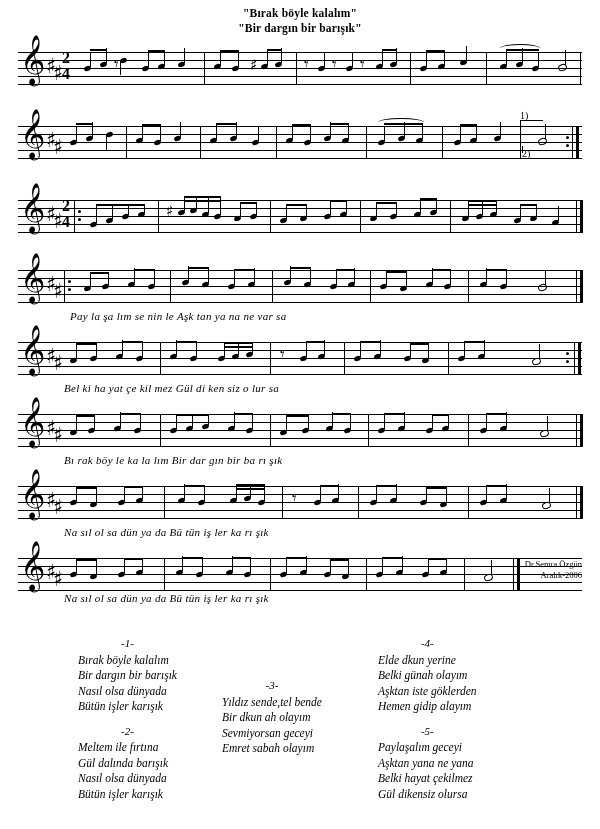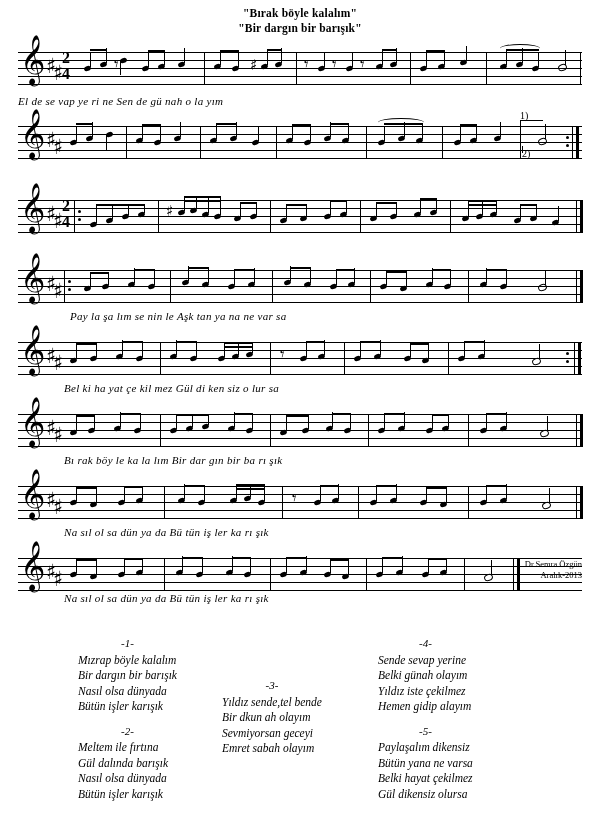--- a/index.html
+++ b/index.html
@@ -318,21 +318,20 @@
       <div class="nh" style="left:514px; top:22px;"></div>
       <div class="stem" style="left:520px; top:8px; height:15px;"></div>
       <div class="beam" style="left:488px; top:5px; width:33px;"></div>
 
       <div class="nh open" style="left:540px; top:20px;"></div>
       <div class="stem" style="left:547px; top:6px; height:15px;"></div>
 
       <div class="barline" style="left:562px;"></div>
     </div>
   </div>
-  <div class="lyrics" style="top:95px;">El  de  se  vap        ye   ri   ne        Sen  de  gü  nah        o  la  yım</div>
 
   <div class="system" style="top:118px;">
     <div class="staff">
       <div class="line l1"></div>
       <div class="line l2"></div>
       <div class="line l3"></div>
       <div class="line l4"></div>
       <div class="line l5"></div>
       <div class="clef">𝄞</div>
       <div class="keysig" style="left:28px; top:12px;">♯</div>
@@ -927,30 +926,30 @@
 
       <div class="nh open" style="left:466px; top:24px;"></div>
       <div class="stem" style="left:473px; top:10px; height:15px;"></div>
 
       <div class="barline" style="left:495px;"></div>
       <div class="barline thick" style="left:499px;"></div>
     </div>
   </div>
   <div class="credit" style="top:559px;">
     <div>Dr.Semra Özgün</div>
-    <div>Aralık-2013</div>
+    <div>Aralık-2006</div>
   </div>
   <div class="lyrics" style="top:592px; left:64px;">Na  sıl  ol  sa     dün  ya   da    Bü  tün  iş  ler  ka  rı  şık</div>
 
 
   <div class="verses">
     <div class="col c1">
       <div class="vgroup">
         <div class="vnum">-1-</div>
-        <div class="vline">Mızrap böyle kalalım</div>
+        <div class="vline">Bırak böyle kalalım</div>
         <div class="vline">Bir dargın bir barışık</div>
         <div class="vline">Nasıl olsa dünyada</div>
         <div class="vline">Bütün işler karışık</div>
       </div>
       <div class="vgroup">
         <div class="vnum">-2-</div>
         <div class="vline">Meltem ile fırtına</div>
         <div class="vline">Gül dalında barışık</div>
         <div class="vline">Nasıl olsa dünyada</div>
         <div class="vline">Bütün işler karışık</div>
@@ -963,28 +962,28 @@
         <div class="vline">Yıldız sende,tel bende</div>
         <div class="vline">Bir dkun ah olayım</div>
         <div class="vline">Sevmiyorsan geceyi</div>
         <div class="vline">Emret sabah olayım</div>
       </div>
     </div>
 
     <div class="col c3">
       <div class="vgroup">
         <div class="vnum">-4-</div>
-        <div class="vline">Sende sevap yerine</div>
+        <div class="vline">Elde dkun yerine</div>
         <div class="vline">Belki günah olayım</div>
-        <div class="vline">Yıldız iste çekilmez</div>
+        <div class="vline">Aşktan iste göklerden</div>
         <div class="vline">Hemen gidip alayım</div>
       </div>
       <div class="vgroup">
         <div class="vnum">-5-</div>
-        <div class="vline">Paylaşalım dikensiz</div>
-        <div class="vline">Bütün yana ne varsa</div>
+        <div class="vline">Paylaşalım geceyi</div>
+        <div class="vline">Aşktan yana ne yana</div>
         <div class="vline">Belki hayat çekilmez</div>
         <div class="vline">Gül dikensiz olursa</div>
       </div>
     </div>
   </div>
 
 </div>
 
 </body></html>

